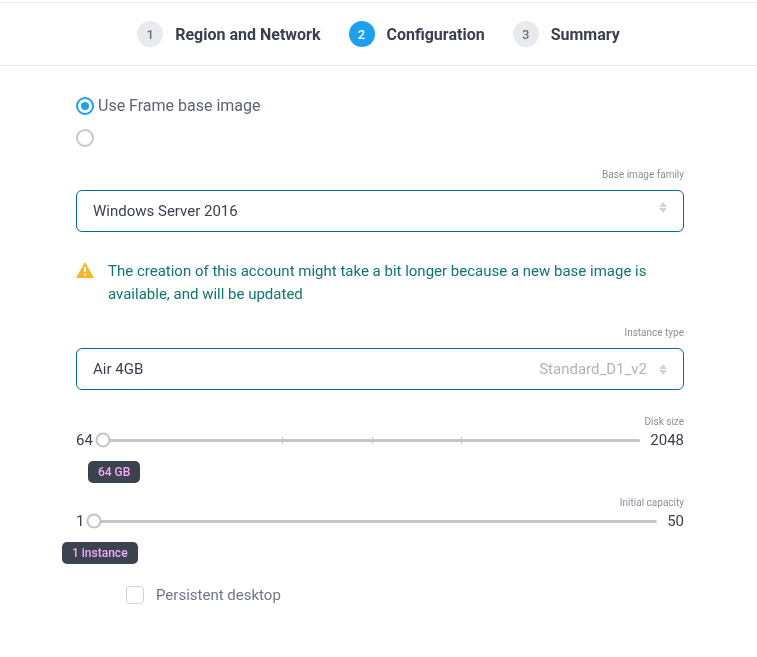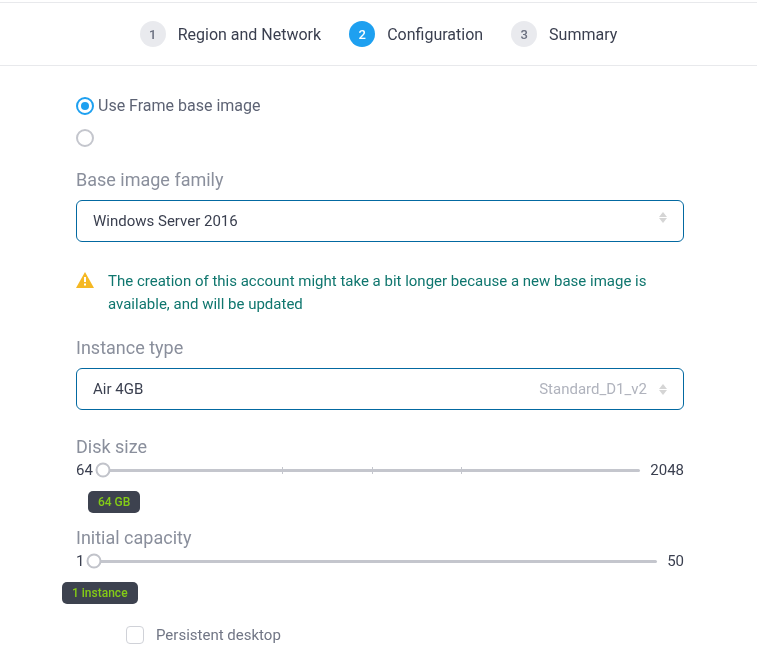--- a/index.html
+++ b/index.html
@@ -42,21 +42,21 @@
       color: #6b7080;
       font-weight: 500;
     }
     .step-circle.active {
       background: #1ea0f0;
       color: #ffffff;
     }
     .step-label {
       font-size: 16px;
       color: #3a3f4f;
-      font-weight: 400;
+      font-weight: 700;
     }
     .content {
       padding: 30px 73px 0 76px;
     }
     .radio-option {
       display: flex;
       align-items: center;
       gap: 4px;
       margin-bottom: 14px;
       cursor: pointer;
@@ -78,24 +78,25 @@
       width: 8px;
       height: 8px;
       border-radius: 50%;
       background: #1ea0f0;
     }
     .radio-label {
       font-size: 16px;
       color: #5d6374;
     }
     .field-label {
-      font-size: 18px;
+      font-size: 10px;
       color: #8a8f9c;
       margin-bottom: 10px;
       margin-top: 22px;
+      text-align: right;
     }
     .select-box {
       border: 1px solid #0369a1;
       border-radius: 6px;
       padding: 11px 16px;
       display: flex;
       align-items: flex-start;
       justify-content: space-between;
       font-size: 15px;
       color: #3a3f4f;
@@ -171,21 +172,21 @@
       transform: translate(-50%, -50%);
       width: 15px;
       height: 15px;
       border-radius: 50%;
       background: #ffffff;
       border: 2px solid #c1c3ca;
       cursor: grab;
     }
     .slider-badge {
       background: #3d424f;
-      color: #84cc16;
+      color: #f0abfc;
       font-size: 12px;
       font-weight: 500;
       padding: 4px 10px;
       border-radius: 5px;
       display: inline-block;
       margin-top: 12px;
     }
     .badge-offset-1 {
       margin-left: 12px;
     }

